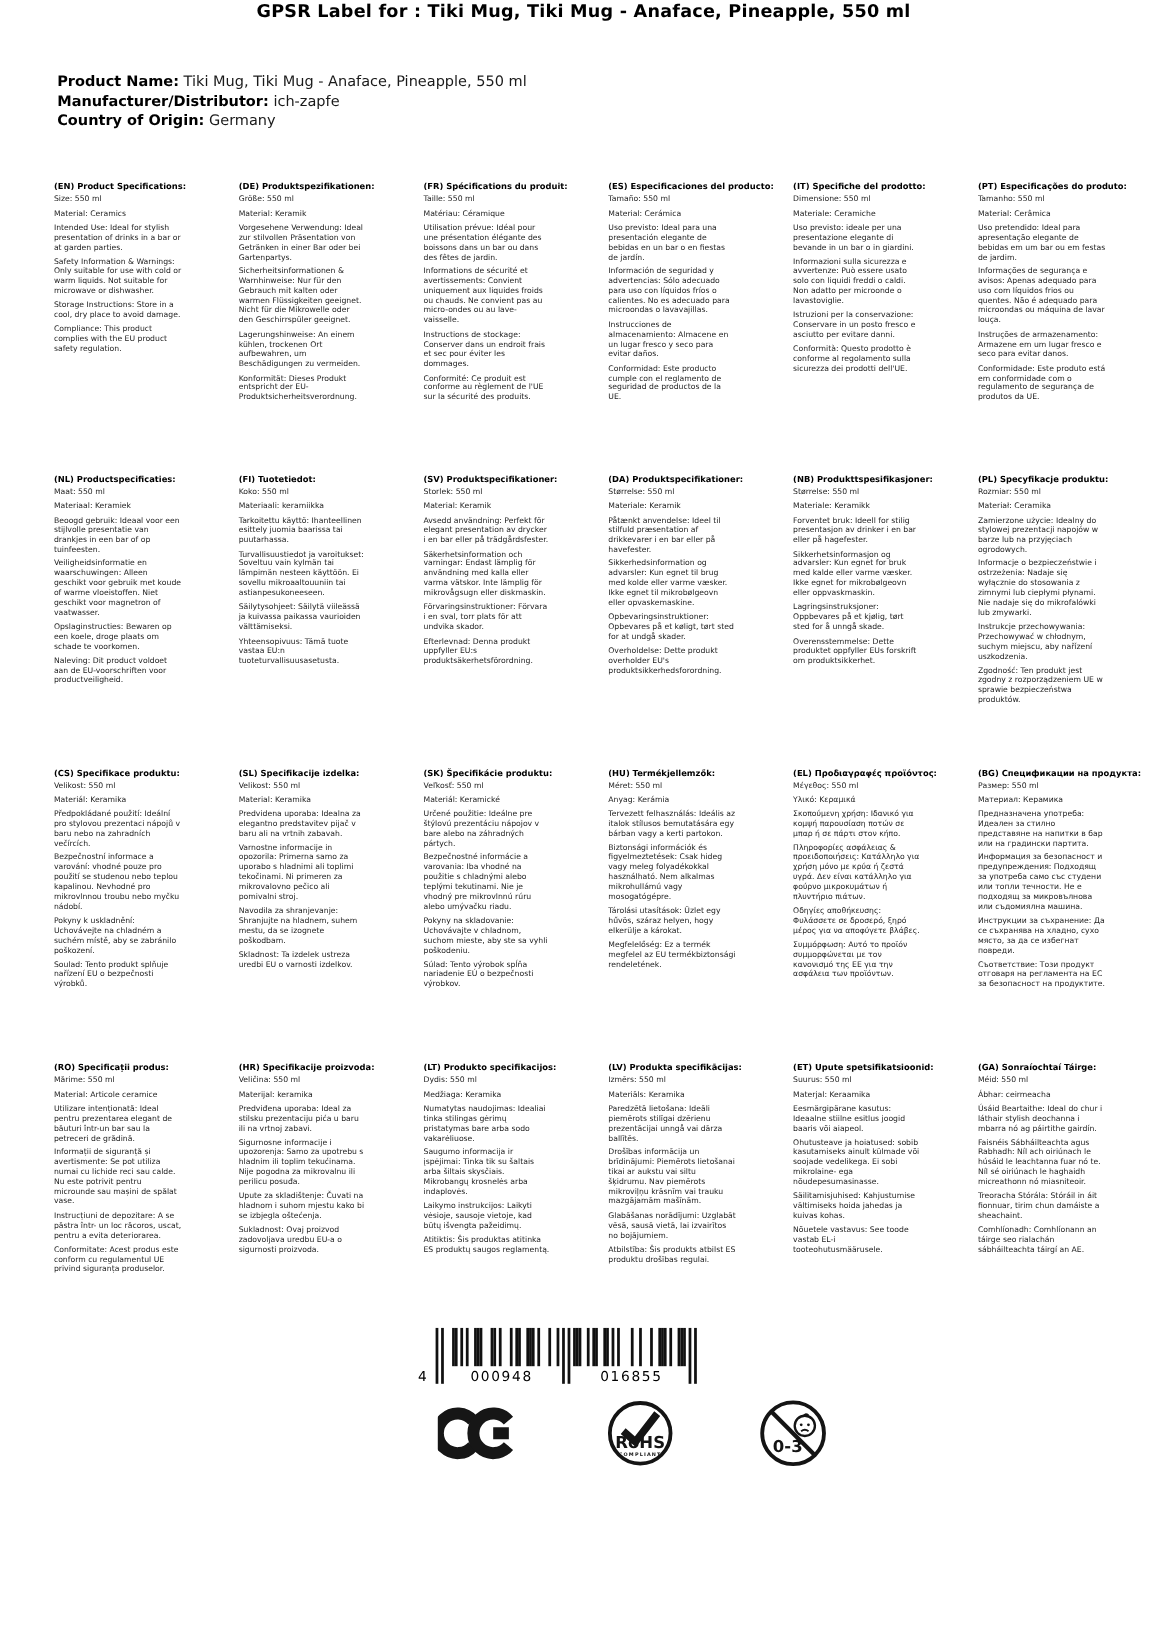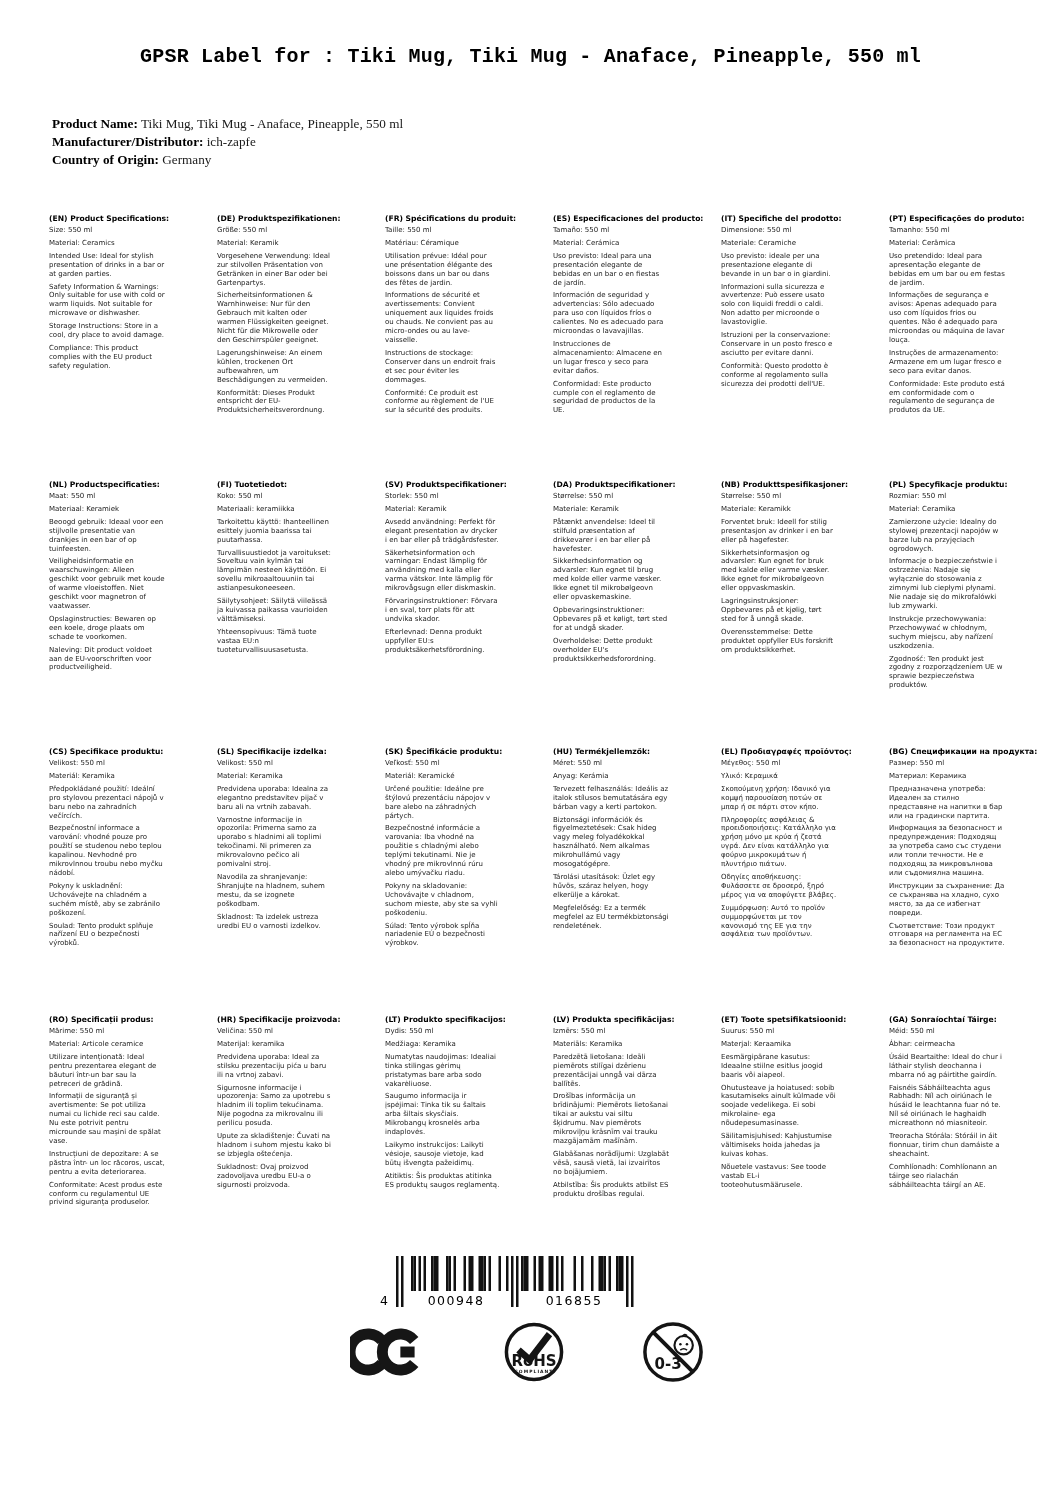--- a/index.html
+++ b/index.html
@@ -2,45 +2,44 @@
 <html><head>
 <meta charset="utf-8">
 <style>
   html,body{margin:0;padding:0;}
   body{
     width:1061px;height:1500px;background:#ffffff;color:#111;
     font-family:"DejaVu Sans","Liberation Sans",sans-serif;
     position:relative;overflow:hidden;
   }
   .page-title{
-    padding-top:45px;text-align:center;font-size:20px;font-weight:bold;color:#000;
+    text-align:center;font-size:16px;font-weight:bold;color:#000;
     letter-spacing:0.2px;
-    font-family:Liberation Mono, monospace;
   }
-  .info-block{margin:47px 0 0 52px;font-size:13.2px;line-height:18px;color:#000;font-family:Liberation Serif, serif;}
+  .info-block{margin:47px 0 0 52px;font-size:13.2px;line-height:18px;color:#000;}
   .info-row .lbl{font-weight:bold;}
   .info-row .val{font-weight:normal;color:#1a1a1a;}
 
   .spec-grid{
     display:grid;
     grid-template-columns:repeat(6,168px);
     grid-template-rows:266px 267px 268px auto;
     margin-left:49px;margin-top:45px;
   }
   .cell{width:116px;font-size:7px;line-height:8.9px;color:#222;overflow:visible;}
   .cell h3{
     margin:0 0 3px 0;font-size:7.6px;line-height:9px;font-weight:bold;color:#000;
     white-space:nowrap;overflow:visible;
   }
   .cell p{margin:0 0 4px 0;overflow-wrap:break-word;}
 
   .codes{margin-left:350px;margin-top:45px;width:354px;}
   .barcode-wrap{margin-left:24px;}
   .bc-num{font-family:"DejaVu Sans","Liberation Sans",sans-serif;font-size:12.5px;fill:#000;}
-  .marks-row{display:flex;justify-content:space-between;align-items:center;margin-top:7px;width:354px;}
+  .marks-row{display:flex;justify-content:space-between;align-items:center;margin-top:7px;width:354px;margin-left:48px;}
   .mark{display:block;}
   svg text{user-select:none;}
 </style>
 </head>
 <body>
 
 <div class="page-title">GPSR Label for : Tiki Mug, Tiki Mug - Anaface, Pineapple, 550 ml</div>
 
 <div class="info-block" id="info-block">
   <div class="info-row"><span class="lbl">Product Name:</span> <span class="val">Tiki Mug, Tiki Mug - Anaface, Pineapple, 550 ml</span></div>
@@ -268,21 +267,21 @@
     <h3>(LV) Produkta specifikācijas:</h3>
   <p>Izmērs: 550 ml</p>
       <p>Materiāls: Keramika</p>
       <p>Paredzētā lietošana: Ideāli piemērots stilīgai dzērienu prezentācijai unngå vai dārza ballītēs.</p>
       <p>Drošības informācija un brīdinājumi: Piemērots lietošanai tikai ar aukstu vai siltu šķidrumu. Nav piemērots mikroviļņu krāsnīm vai trauku mazgājamām mašīnām.</p>
       <p>Glabāšanas norādījumi: Uzglabāt vēsā, sausā vietā, lai izvairītos no bojājumiem.</p>
       <p>Atbilstība: Šis produkts atbilst ES produktu drošības regulai.</p>
     </div>
 
   <div class="cell">
-    <h3>(ET) Toote spetsifikatsioonid:</h3>
+    <h3>(ET) Upute spetsifikatsioonid:</h3>
   <p>Suurus: 550 ml</p>
       <p>Materjal: Keraamika</p>
       <p>Eesmärgipärane kasutus: Ideaalne stiilne esitlus joogid baaris või aiapeol.</p>
       <p>Ohutusteave ja hoiatused: sobib kasutamiseks ainult külmade või soojade vedelikega. Ei sobi mikrolaine- ega nõudepesumasinasse.</p>
       <p>Säilitamisjuhised: Kahjustumise vältimiseks hoida jahedas ja kuivas kohas.</p>
       <p>Nõuetele vastavus: See toode vastab EL-i tooteohutusmäärusele.</p>
     </div>
 
   <div class="cell">
     <h3>(GA) Sonraíochtaí Táirge:</h3>

